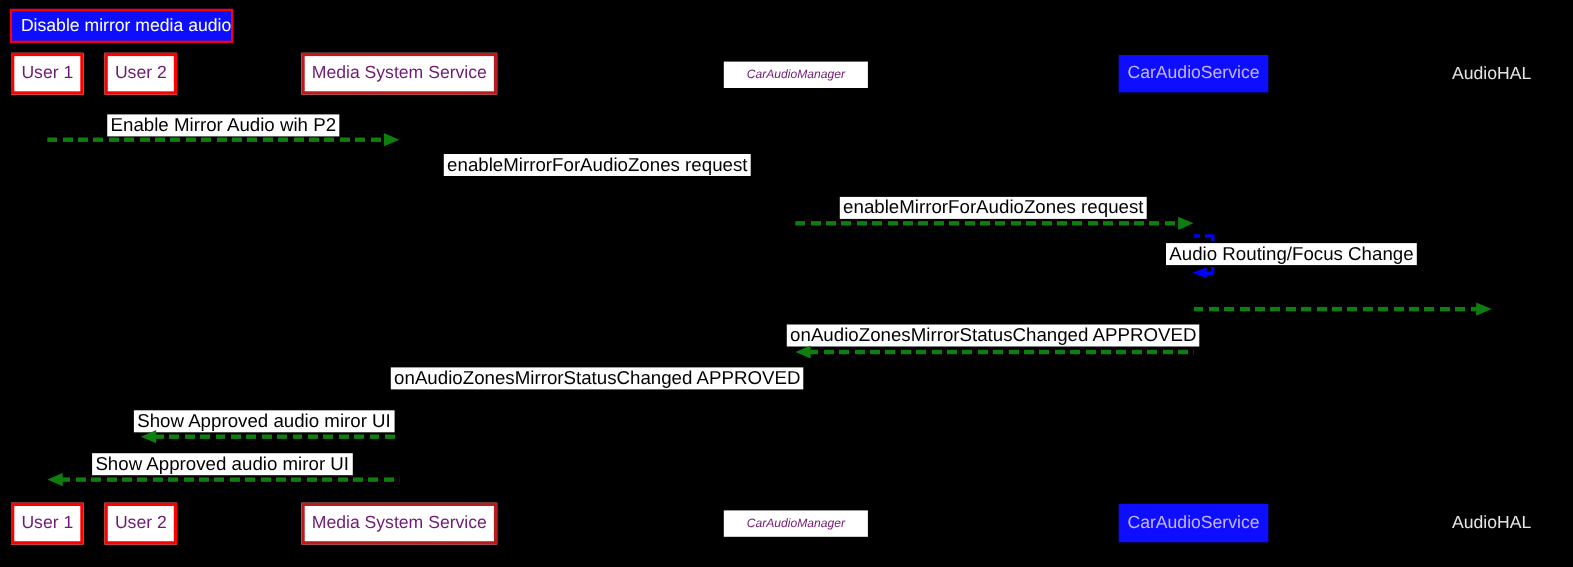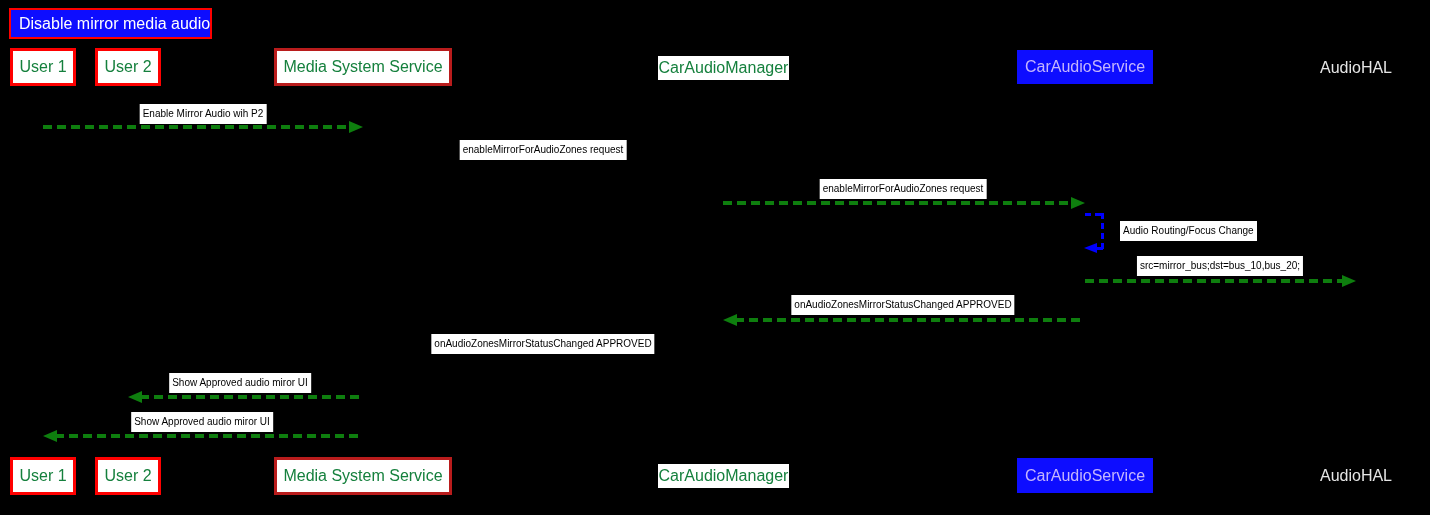--- a/index.html
+++ b/index.html
@@ -2,39 +2,39 @@
 <html><head>
 <meta charset="utf-8">
 <style>
   html,body{margin:0;padding:0;background:#000;}
   #canvas{
     position:relative;width:1430px;height:515px;background:#000000;
     font-family:"Liberation Sans",sans-serif;overflow:hidden;
   }
   
   .actor{
-    position:absolute;box-sizing:border-box;background:#ffffff;color:#15803d;
+    position:absolute;box-sizing:border-box;background:#ffffff;color:#701a75;
     display:flex;align-items:center;justify-content:center;
     font-size:16px;white-space:nowrap;
   }
   .actor.red-border{border:3px solid #ff0000;}
   .actor.green-border{border:3px solid #b91c1c;}
   .actor.blue-fill{background:#0d0dff;color:#c4b5fd;border:none;}
   .actor.bare{background:transparent;color:#e5e5e5;border:none;}
-  .actor.plain-label{border:none;font-size:16px;}
+  .actor.plain-label{border:none;font-size:11px;font-style:italic;}
   
   .title-note{
     position:absolute;left:9px;top:8px;width:203px;height:31px;box-sizing:border-box;
     background:#0d0dff;border:2px solid #ff0000;color:#ffffff;
     display:flex;align-items:center;padding-left:8px;font-size:16px;white-space:nowrap;
   }
   
   .msg{
     position:absolute;background:#ffffff;color:#000000;
-    font-size:10px;line-height:20px;padding:0 3px;white-space:nowrap;
+    font-size:17px;line-height:20px;padding:0 3px;white-space:nowrap;
     transform:translateX(-50%);
   }
   .msg.left-anchor{transform:none;}
   
   .arrow{position:absolute;height:12px;}
   .arrow .dash{
     position:absolute;top:4px;height:4px;
     background:repeating-linear-gradient(90deg,#0e7e0e 0 9px,transparent 9px 14px);
   }
   .arrow.dir-right .dash{left:0;right:12px;}
@@ -95,23 +95,22 @@
     <div class="dash"></div>
     <div class="head"></div>
   </div>
 
   <div class="self-loop">
     <div class="seg-top"></div>
     <div class="seg-right"></div>
     <div class="seg-bottom"></div>
     <div class="loop-head"></div>
   </div>
-  <div class="msg left-anchor" style="left:1120px;top:221px;">Audio Routing/Focus Change</div>
+  <div class="msg left-anchor" style="left:1060px;top:221px;">Audio Routing/Focus Change</div>
 
-  <div class="msg" style="left:1220px;top:256px;">src=mirror_bus;dst=bus_10,bus_20;</div>
   <div class="arrow dir-right" style="left:1085px;top:275px;width:271px;">
     <div class="dash"></div>
     <div class="head"></div>
   </div>
 
   <div class="msg" style="left:903px;top:295px;">onAudioZonesMirrorStatusChanged APPROVED</div>
   <div class="arrow dir-left" style="left:723px;top:314px;width:362px;">
     <div class="dash"></div>
     <div class="head"></div>
   </div>

